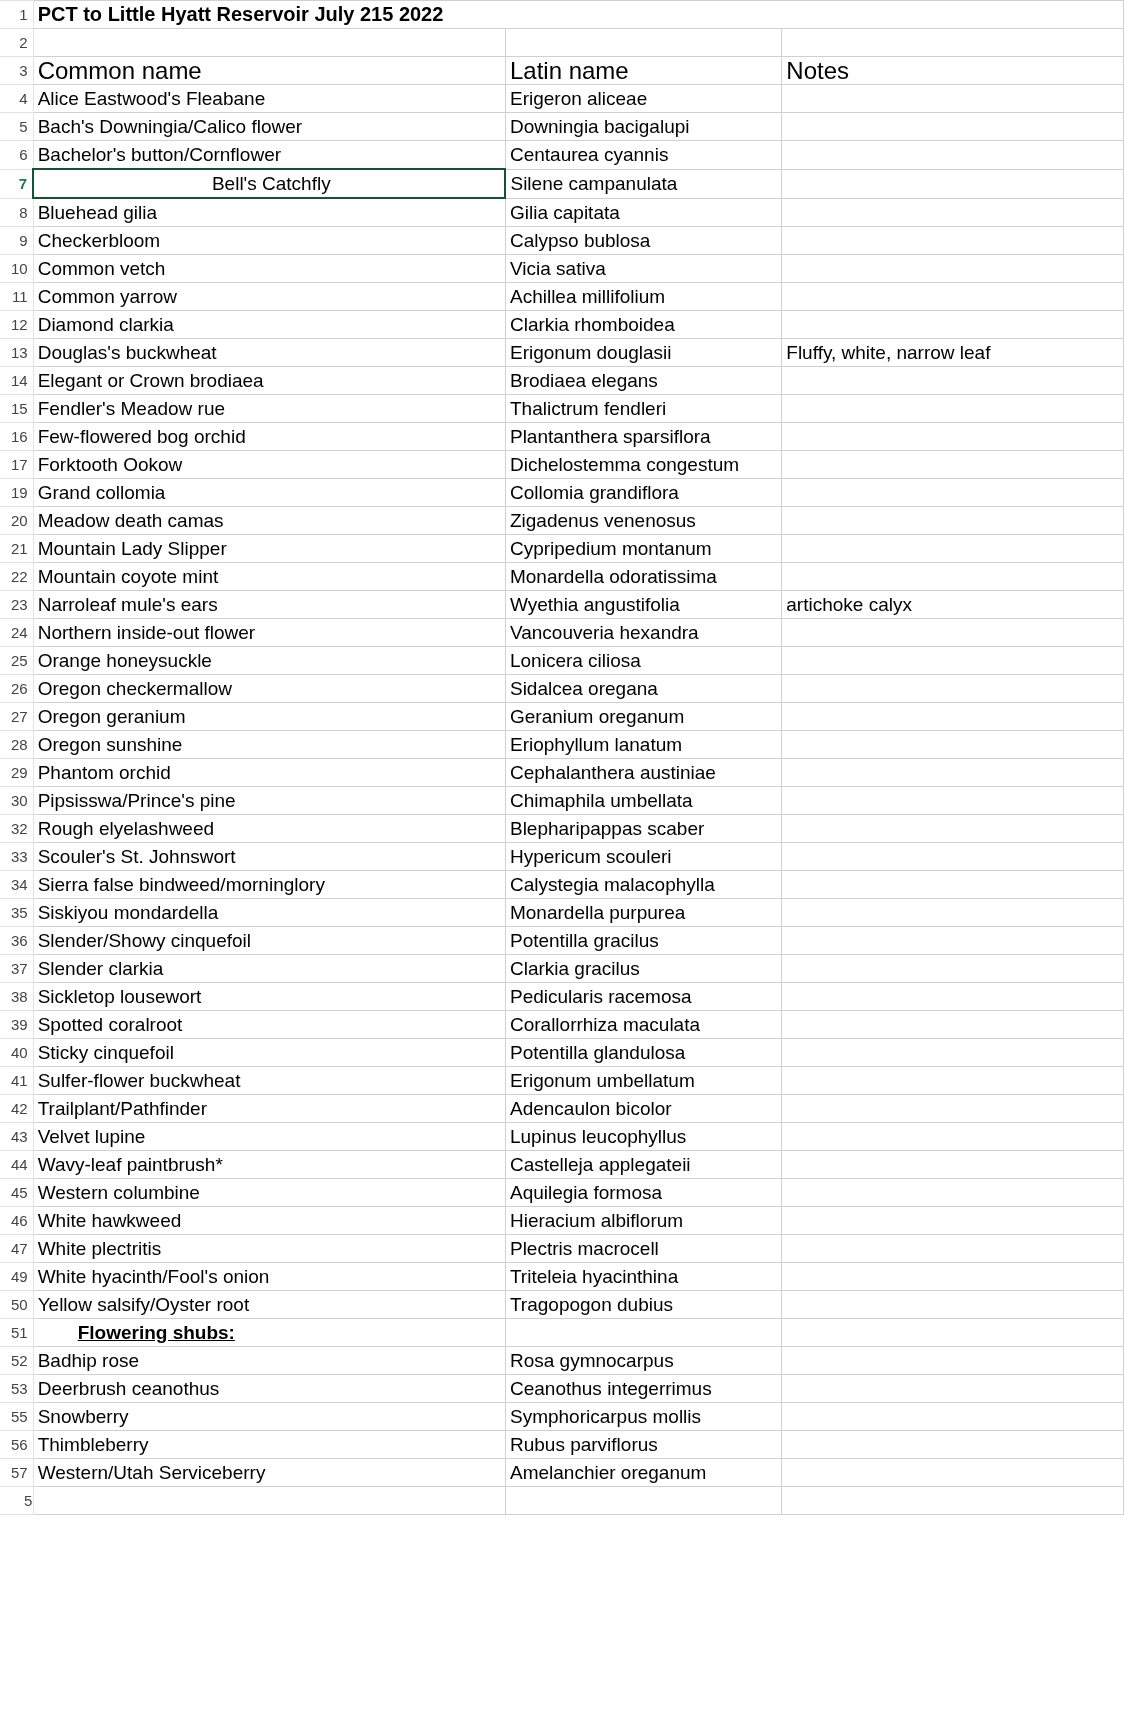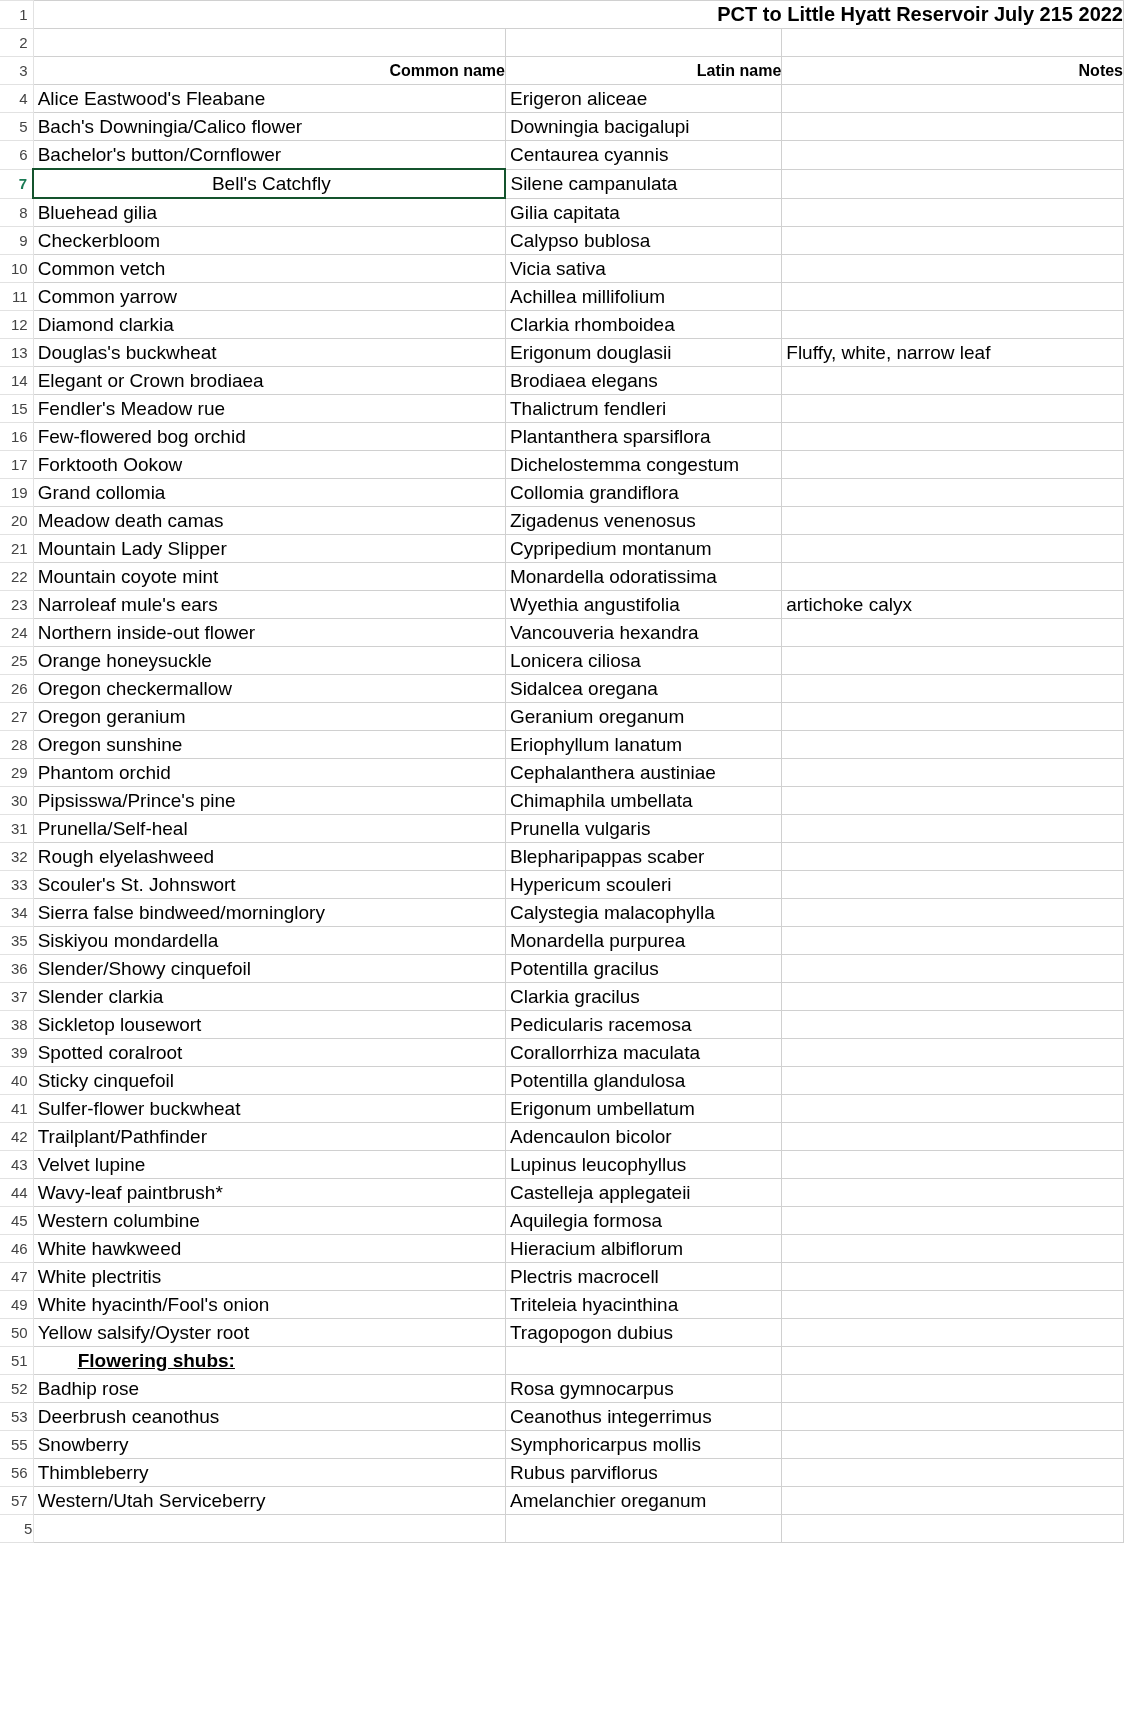--- a/index.html
+++ b/index.html
@@ -42,28 +42,27 @@
     text-align: right;
     padding: 0 5px 0 0;
     border: 1px solid #e2e2e2;
     border-left: none;
   }
   td.rowhead.sel {
     color: #1a7a54;
     font-weight: bold;
   }
   td.title {
-    text-align: right;
+    text-align: left;
     font-weight: bold;
     font-size: 20px;
   }
   td.hdr {
-    font-weight: bold;
-    font-size: 16px;
-    text-align: right;
+    font-weight: normal;
+    font-size: 24px;
   }
   td.empty { }
   td.selcell {
     border: 2px solid #14532d;
     text-align: center;
   }
   td.underline-bold {
     font-weight: bold;
     text-decoration: underline;
     padding-left: 44px;
@@ -247,26 +246,20 @@
         <td class="">Cephalanthera austiniae</td>
         <td class=""></td>
       </tr>
       <tr>
         <td class="rowhead">30</td>
         <td class="">Pipsisswa/Prince's pine</td>
         <td class="">Chimaphila umbellata</td>
         <td class=""></td>
       </tr>
       <tr>
-        <td class="rowhead">31</td>
-        <td class="">Prunella/Self-heal</td>
-        <td class="">Prunella vulgaris</td>
-        <td class=""></td>
-      </tr>
-      <tr>
         <td class="rowhead">32</td>
         <td class="">Rough elyelashweed</td>
         <td class="">Blepharipappas scaber</td>
         <td class=""></td>
       </tr>
       <tr>
         <td class="rowhead">33</td>
         <td class="">Scouler's St. Johnswort</td>
         <td class="">Hypericum scouleri</td>
         <td class=""></td>

